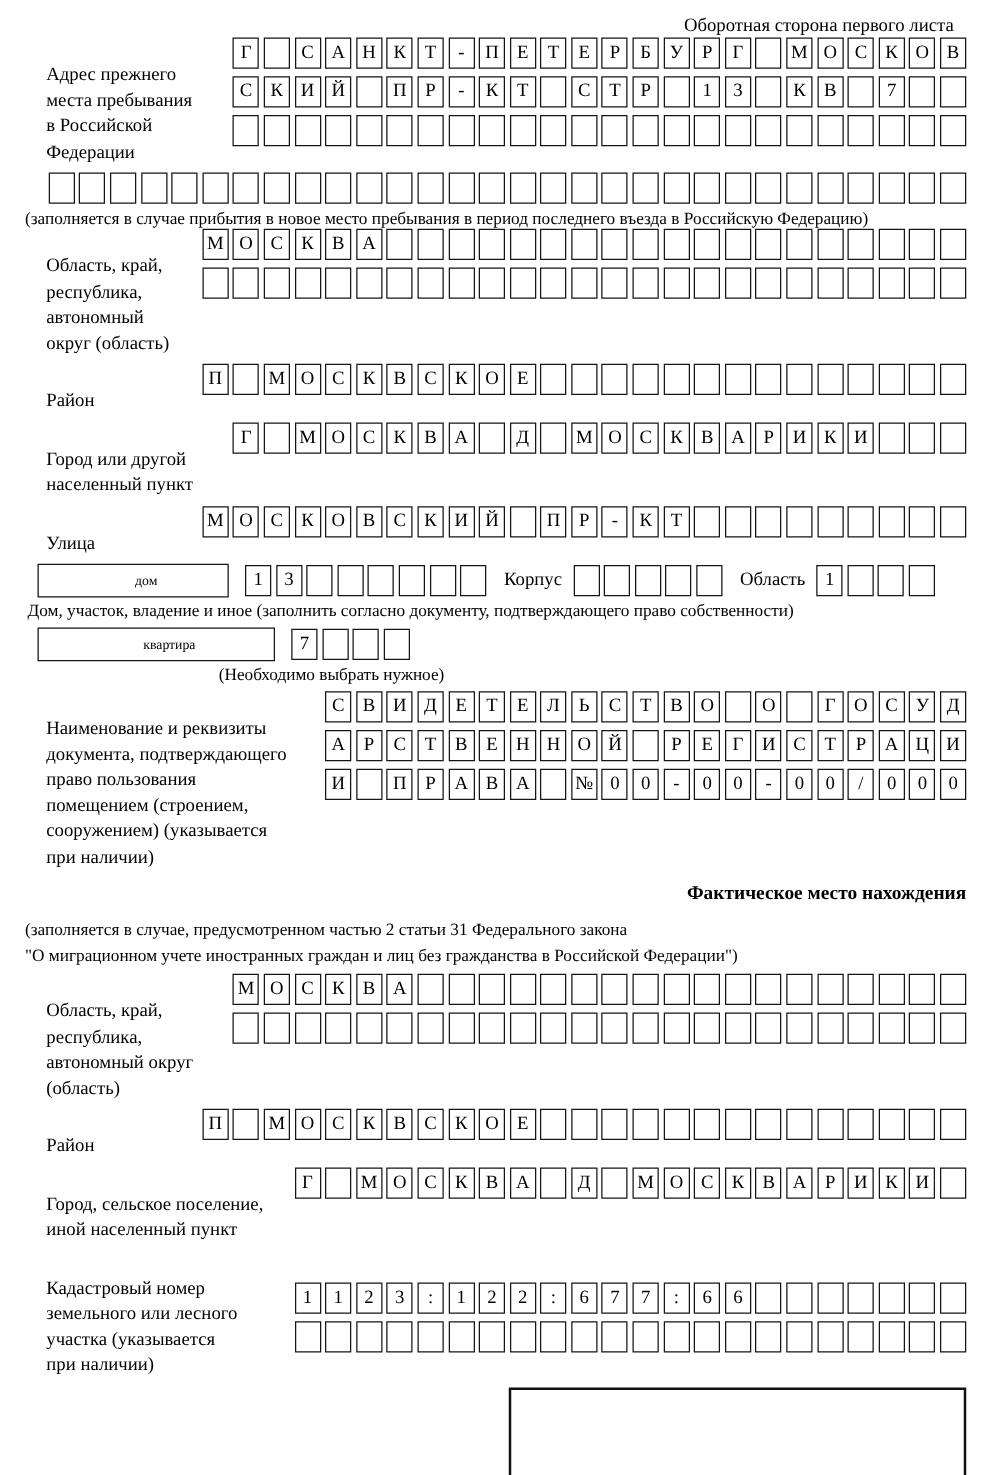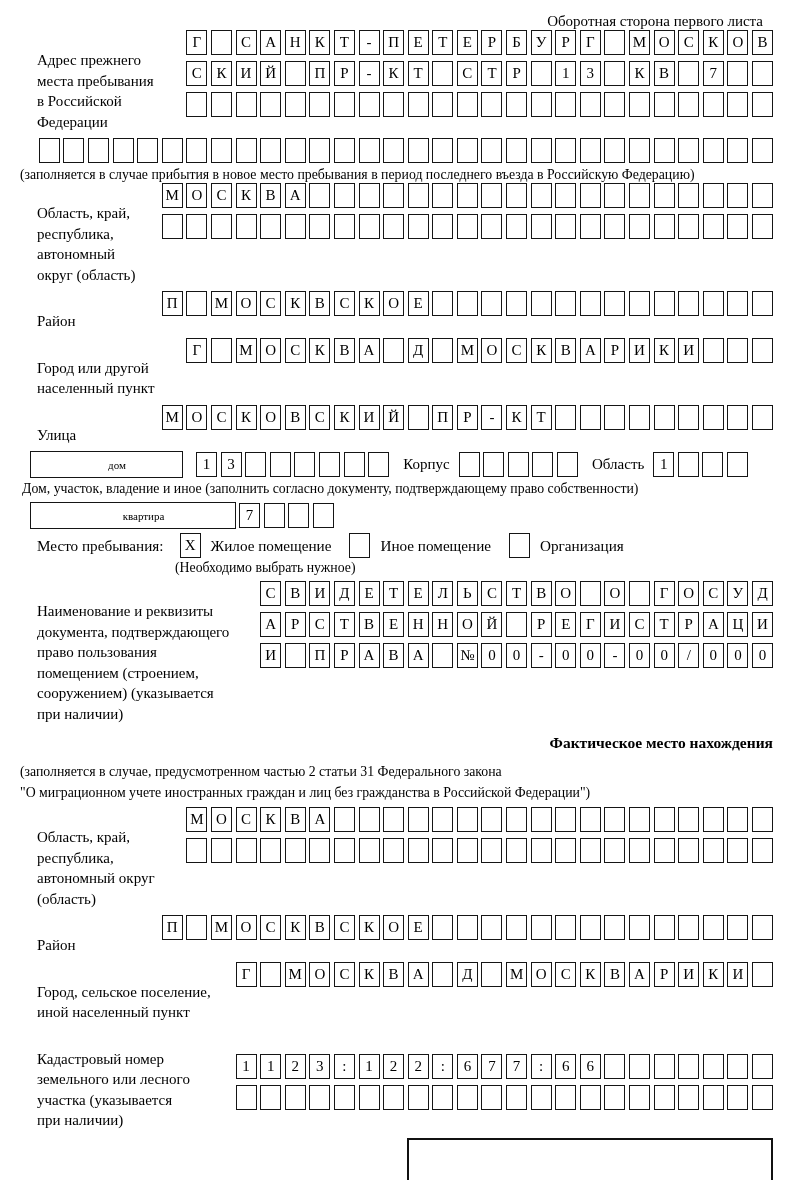--- a/index.html
+++ b/index.html
@@ -35,21 +35,21 @@
   .hint.center { text-align: left; }
   .section-title { text-align: center; font-size: 16px; font-weight: bold; margin: 8px 0 9px 0; }
 
   .house-row { display: flex; align-items: center; margin: 2px 0 3px 0; }
   .widebox {
     height: 27px; border: 1.7px solid #151515;
     display: flex; align-items: center; justify-content: center;
     font-size: 11px; flex: 0 0 auto; padding-left: 21px;
   }
   .widebox.house { width: 153px; margin-left: 10px; margin-right: 13px; }
-  .widebox.apt { width: 206px; margin-left: 10px; margin-right: 3px; }
+  .widebox.apt { width: 190px; margin-left: 10px; margin-right: 13px; }
   .inline-cells { display: flex; gap: 3.6px; flex: 0 0 auto; }
   .inline-label { font-size: 15px; padding: 0 9px 0 14px; flex: 0 0 auto; }
   .caption { font-size: 13.8px; margin: 2px 0 5px 2px; }
 
   .residence { display: flex; align-items: center; margin: 4px 0 2px 0; }
   .residence .res-label { font-size: 15.2px; padding-left: 17px; margin-right: 12px; }
   .residence .opt-label { font-size: 15.2px; margin: 0 14px 0 10px; }
   .residence .cell.checkbox { margin-left: 4px; }
   .choose-hint { width: 420px; margin-left: 155px; text-align: left; margin-bottom: 5px; }
 
@@ -372,41 +372,32 @@
         <span class="cell"></span>
       </div>
     <div class="inline-label">Область</div>
     <div class="inline-cells">
         <span class="cell">1</span>
         <span class="cell"></span>
         <span class="cell"></span>
         <span class="cell"></span>
       </div>
   </div>
-  <div class="caption">Дом, участок, владение и иное (заполнить согласно документу, подтверждающему право собственности)</div>
+  <div class="caption">Дом, участок, владение и иное (заполнить согласно документу, подтверждающего право собственности)</div>
 
   <div class="house-row">
     <div class="widebox apt">квартира</div>
     <div class="inline-cells">
         <span class="cell">7</span>
         <span class="cell"></span>
         <span class="cell"></span>
         <span class="cell"></span>
       </div>
   </div>
 
-  <div class="residence">
-    <span class="res-label">Место пребывания:</span>
-    <span class="cell checkbox">X</span>
-    <span class="opt-label">Жилое помещение</span>
-    <span class="cell checkbox"></span>
-    <span class="opt-label">Иное помещение</span>
-    <span class="cell checkbox"></span>
-    <span class="opt-label">Организация</span>
-  </div>
   <div class="hint choose-hint">(Необходимо выбрать нужное)</div>
 
   <div class="field">
     <div class="label">Наименование и реквизиты
 документа, подтверждающего
 право пользования
 помещением (строением,
 сооружением) (указывается
 при наличии)</div>
     <div class="rows">

